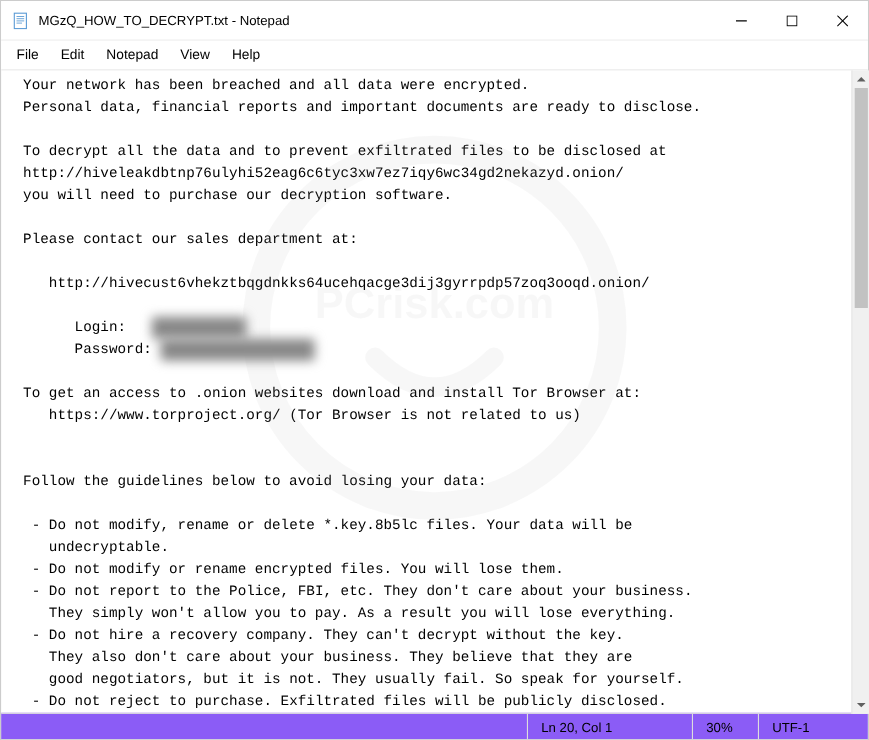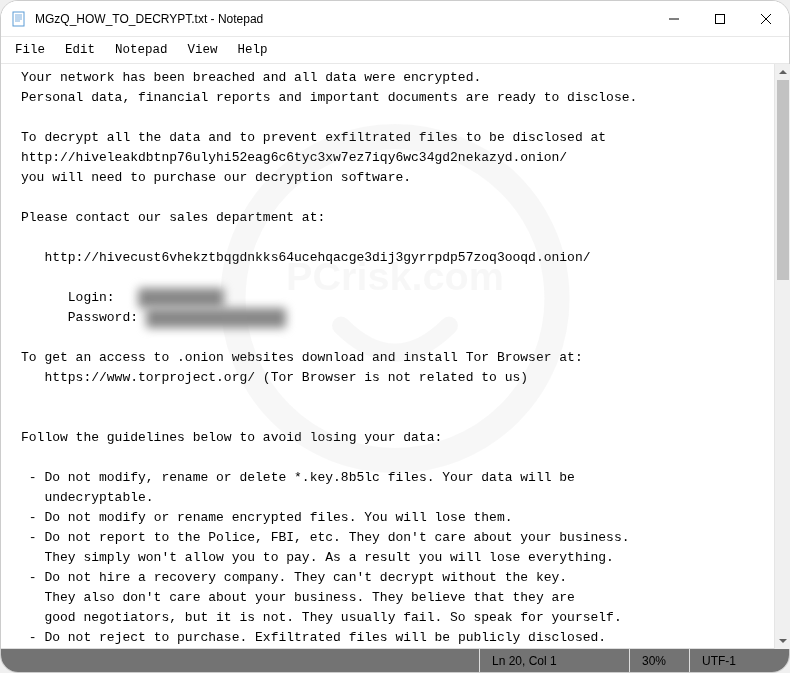--- a/index.html
+++ b/index.html
@@ -11,21 +11,21 @@
       overflow: hidden;
       position: relative;
     }
     .window {
       background: #ffffff;
       width: 100%;
       height: 100%;
       display: flex;
       flex-direction: column;
       border: 1px solid #ccc;
-      border-radius: 18px;
+      border-radius: 0;
       overflow: hidden;
     }
     .titlebar {
       display: flex;
       align-items: center;
       height: 36px;
       padding: 0 0 0 10px;
       background: #ffffff;
       border-bottom: 1px solid #e8e8e8;
     }
@@ -55,41 +55,40 @@
       cursor: pointer;
       font-size: 12px;
       color: #000;
     }
     .menubar {
       display: flex;
       padding: 2px 4px;
       background: #ffffff;
       border-bottom: 1px solid #e8e8e8;
       font-size: 12.5px;
-      font-family: Liberation Mono, monospace;
     }
     .menu-item {
       padding: 4px 10px;
       cursor: pointer;
     }
     .text-area {
       flex: 1;
       font-family: Consolas, 'Courier New', monospace;
       font-size: 13px;
       line-height: 20px;
       padding: 4px 20px;
       color: #000;
       white-space: pre-wrap;
       overflow: hidden;
       position: relative;
     }
     .statusbar {
       display: flex;
       height: 24px;
-      background: #737373;
+      background: #8b5cf6;
       border-top: 1px solid #ddd;
       font-size: 12px;
       align-items: center;
     }
     .status-cell {
       padding: 0 12px;
       border-left: 1px solid #ddd;
       height: 100%;
       display: flex;
       align-items: center;

